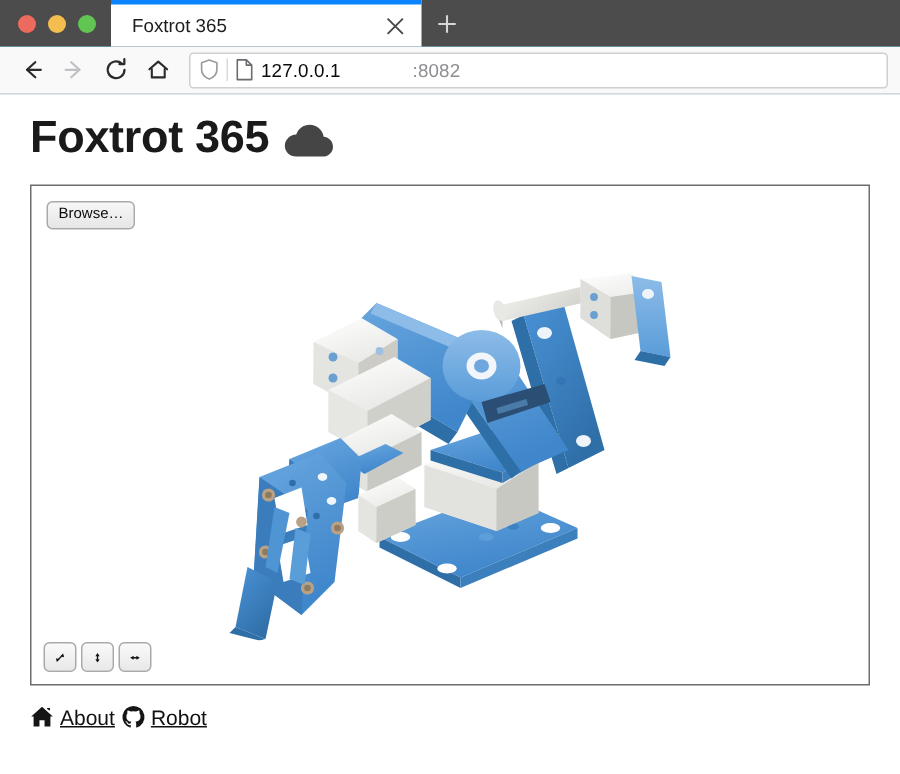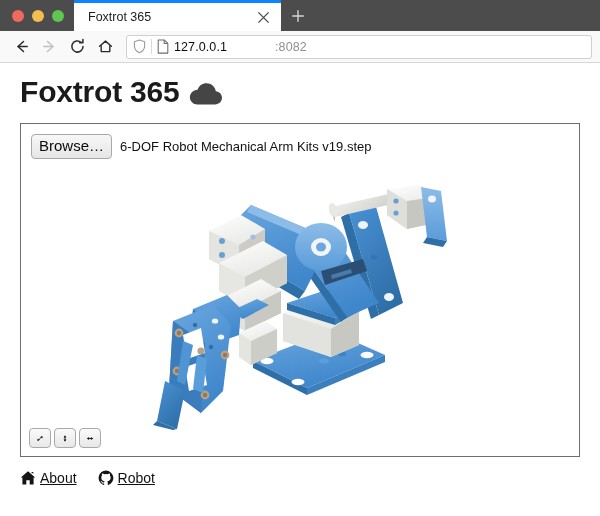--- a/index.html
+++ b/index.html
@@ -118,21 +118,21 @@
     position: relative;
     display: flex; flex-direction: column;
   }
   .card-head {
     display: flex; align-items: center; gap: 8px;
     padding: 10px 10px 0 10px;
     flex: 0 0 auto;
   }
   .browse-btn {
     font-family: "Liberation Sans", sans-serif;
-    font-size: 15px;
+    font-size: 10px;
     color: #0b0b0b;
     background: linear-gradient(#f7f7f7, #e6e6e6);
     border: 1px solid #a9a9a9;
     border-radius: 4px;
     padding: 2px 7px 3px 7px;
     line-height: 1.2;
     white-space: nowrap;
   }
   .file-name {
     font-size: 13px;
@@ -159,21 +159,21 @@
   }
   .tool-btn {
     width: 22px; height: 20px;
     background: linear-gradient(#fafafa, #e8e8e8);
     border: 1px solid #a9a9a9;
     border-radius: 4px;
     display: flex; align-items: center; justify-content: center;
   }
 
   .footer {
-    display: flex; align-items: flex-end; gap: 21px;
+    display: flex; align-items: flex-end; gap: 4px;
     padding: 13px 0 0 0;
   }
   .footer-link {
     display: flex; align-items: center; gap: 4px;
     color: #111111;
     font-size: 14px;
     text-decoration: none;
   }
   .footer-link .lbl { text-decoration: underline; }
 </style>
@@ -250,21 +250,20 @@
       <span>Foxtrot 365</span>
       <svg class="cloud-icon" width="34" height="24" viewBox="0 0 34 24" aria-hidden="true">
         <path d="M8.4 22.4 h17.6 c4.0 0 7.0 -2.9 7.0 -6.6 c0 -3.5 -2.7 -6.3 -6.2 -6.6 c-0.7 -4.6 -4.6 -8.0 -9.3 -8.0 c-4.2 0 -7.8 2.7 -9.0 6.5 c-4.3 0.2 -7.6 3.5 -7.6 7.5 c0 4.0 3.2 7.2 7.5 7.2 Z" fill="#454545"></path>
       </svg>
     </h1>
 
     <div class="card">
 
       <div class="card-head">
         <button class="browse-btn">Browse…</button>
-        <span class="file-name">6-DOF Robot Mechanical Arm Kits v19.step</span>
       </div>
 
       <div class="viewer">
         <div class="model-stage">
 
           <svg class="model-svg" width="330" height="245" viewBox="0 0 330 245" aria-hidden="true">
             <defs>
               <linearGradient id="blu" x1="0" y1="0" x2="0.4" y2="1">
                 <stop offset="0" stop-color="#6aa8e0"></stop>
                 <stop offset="1" stop-color="#3f86cb"></stop>

